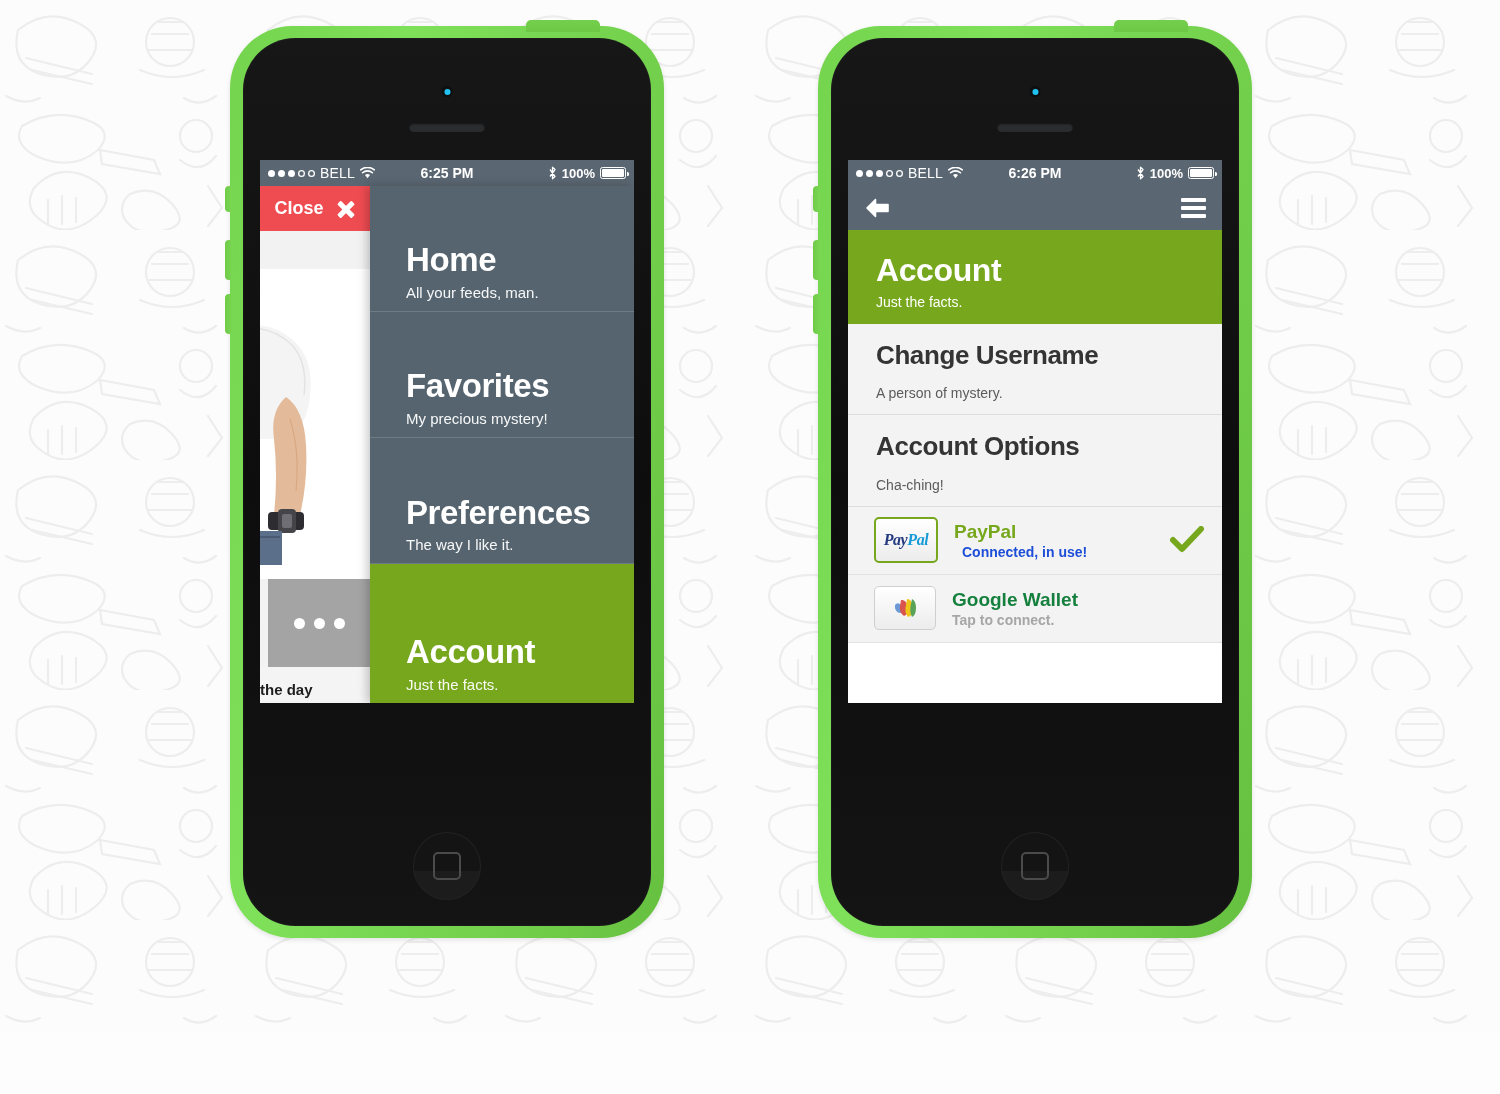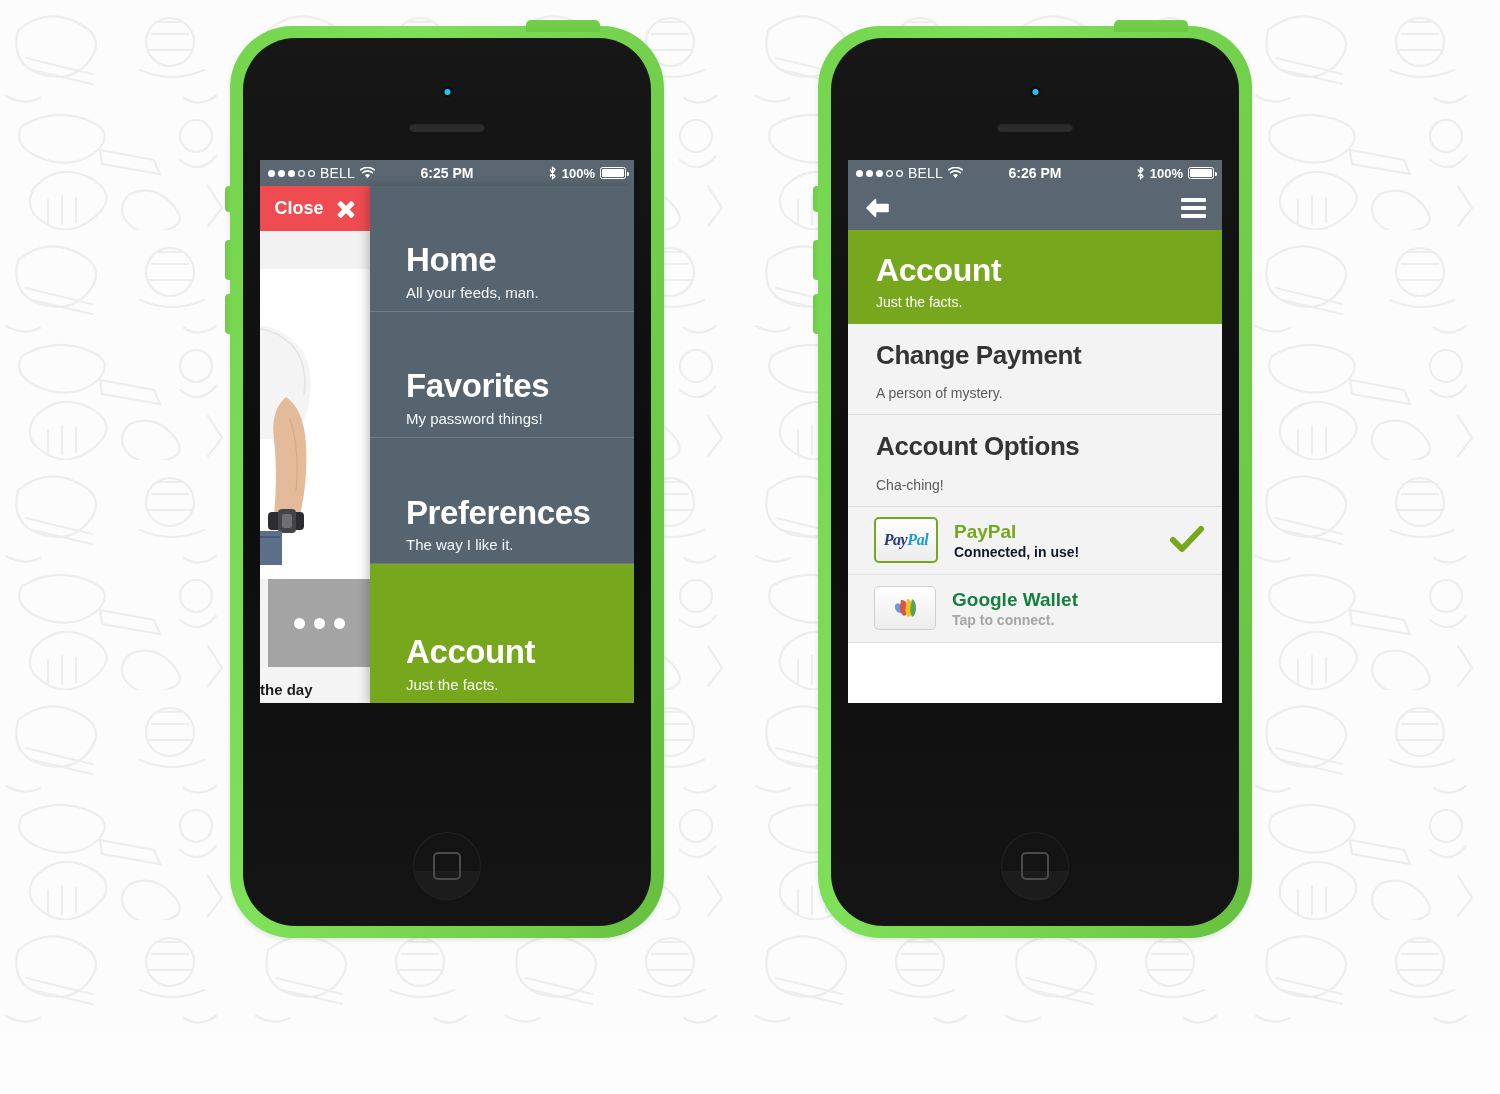--- a/index.html
+++ b/index.html
@@ -343,21 +343,21 @@
     border: 1px solid #cfcfcf;
     display: flex; align-items: center; justify-content: center;
     flex: 0 0 auto;
     overflow: hidden;
   }
   .pay-logo.active { border: 2px solid #76a71c; }
   .pay-text { flex: 1 1 auto; }
   .pay-name { font-size: 19px; font-weight: bold; line-height: 1.15; }
   .pay-status { font-size: 14px; margin-top: 1px; }
   .pay-row.connected .pay-name   { color: #76a71c; }
-  .pay-row.connected .pay-status { color: #0f172a; font-weight: bold; }
+  .pay-row.connected .pay-status { color: #1d4ed8; font-weight: bold; margin-left: 8px; }
   .pay-row.disabled .pay-name    { color: #15803d; }
   .pay-row.disabled .pay-status  { color: #a6a6a6; font-weight: bold; }
   .check { width: 34px; height: 28px; flex: 0 0 auto; }
 
   .paypal-word {
     font-family: "Liberation Serif", serif;
     font-style: italic;
     font-weight: bold;
     font-size: 16px;
     letter-spacing: -0.4px;
@@ -475,21 +475,21 @@
 
         <div class="slide-nav">
 
           <div class="nav-item">
             <div class="nav-title">Home</div>
             <div class="nav-sub">All your feeds, man.</div>
           </div>
 
           <div class="nav-item">
             <div class="nav-title">Favorites</div>
-            <div class="nav-sub">My password things!</div>
+            <div class="nav-sub">My precious mystery!</div>
           </div>
 
           <div class="nav-item">
             <div class="nav-title">Preferences</div>
             <div class="nav-sub">The way I like it.</div>
           </div>
 
           <div class="nav-item">
             <div class="nav-title">Account</div>
             <div class="nav-sub">Just the facts.</div>
@@ -553,21 +553,21 @@
               <i></i>
           </span>
         </div>
 
         <div class="acct-header">
           <div class="h-title">Account</div>
           <div class="h-sub">Just the facts.</div>
         </div>
 
         <div class="list-row">
-          <div class="r-title">Change Payment</div>
+          <div class="r-title">Change Username</div>
           <div class="r-sub">A person of mystery.</div>
         </div>
 
 
         <div class="list-row">
           <div class="r-title">Account Options</div>
           <div class="r-sub">Cha-ching!</div>
         </div>
 
         <div class="pay-row connected">

